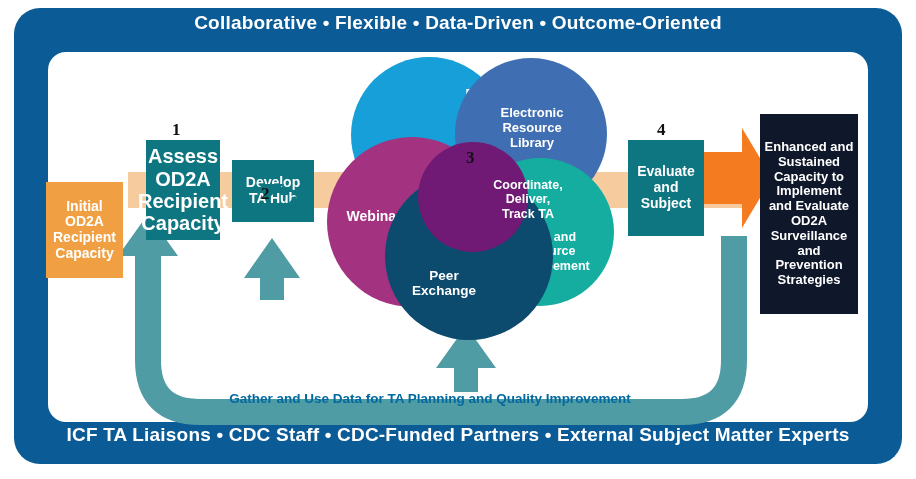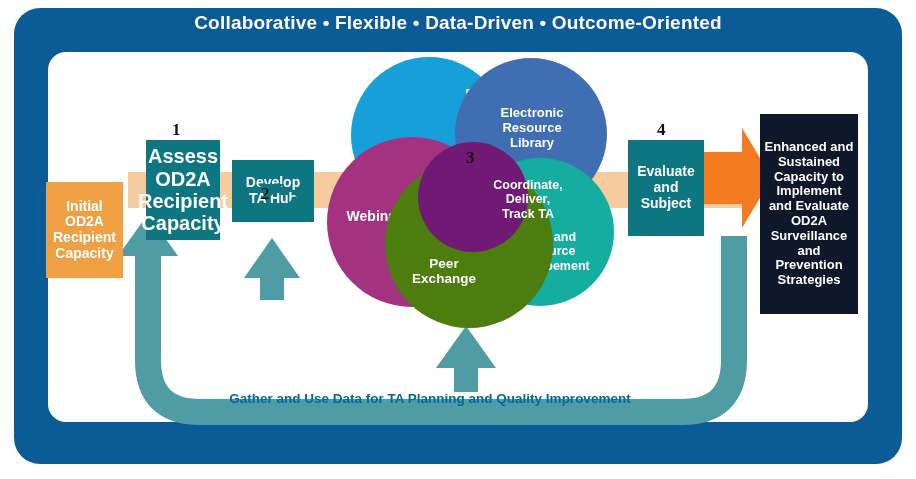--- a/index.html
+++ b/index.html
@@ -69,21 +69,21 @@
   .circle{
     position:absolute;border-radius:50%;color:#ffffff;font-weight:bold;
     text-align:center;white-space:pre-line;line-height:1.14;
   }
   .c-label{position:absolute;width:100%;text-align:center;}
 
   .c-direct{left:351px;top:57px;width:156px;height:156px;background:#169fd8;}
   .c-elec  {left:455px;top:58px;width:152px;height:152px;background:#3f6fb2;}
   .c-web   {left:327px;top:137px;width:170px;height:170px;background:#a33381;}
   .c-tools {left:466px;top:158px;width:148px;height:148px;background:#16ada1;}
-  .c-peer  {left:385px;top:160px;width:168px;height:168px;background:#4d7c0f;}
+  .c-peer  {left:385px;top:172px;width:168px;height:168px;background:#0c4a6e;}
   .c-center{left:418px;top:142px;width:110px;height:110px;background:#701a75;}
 
   
   .arrow-orange{position:absolute;left:704px;top:122px;}
   .box-outcome{
     position:absolute;left:760px;top:114px;width:98px;height:200px;
     background:#0f172a;color:#ffffff;font-weight:bold;font-size:13px;
     text-align:center;line-height:1.14;white-space:pre-line;
     display:flex;align-items:center;justify-content:center;
   }
@@ -101,20 +101,21 @@
   }
 </style>
 </head>
 <body>
 
 <div id="stage">
 
   <div class="frame-outer"></div>
 
   <div class="band-text band-top">Collaborative  •  Flexible  •  Data-Driven  •  Outcome-Oriented</div>
+  <div class="band-text band-bottom">ICF TA Liaisons  •  CDC Staff  •  CDC-Funded Partners  •  External Subject Matter Experts</div>
 
   <div class="frame-inner"></div>
 
   <svg class="loop-svg" viewBox="0 0 916 479" xmlns="http://www.w3.org/2000/svg">
 
     <path d="M 148 236
              L 148 360
              Q 148 412 200 412
              L 682 412
              Q 734 412 734 360

